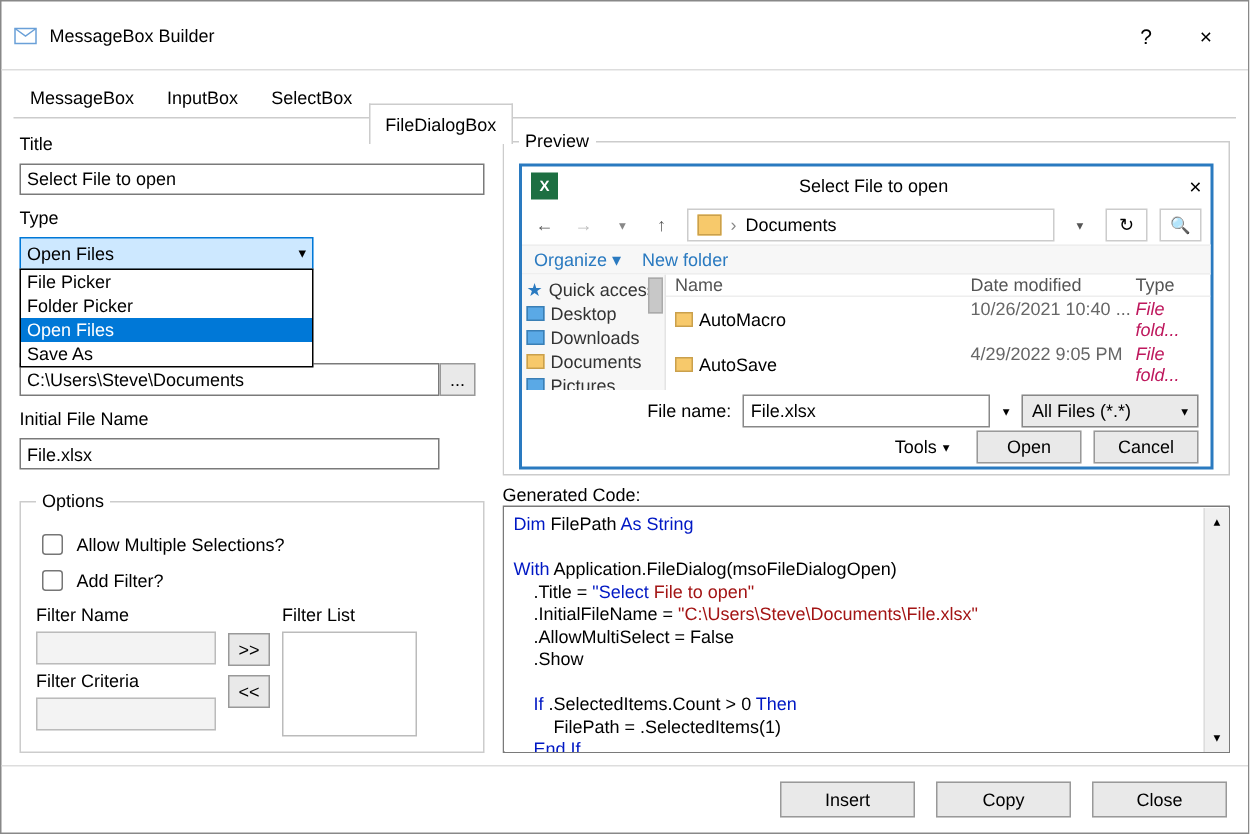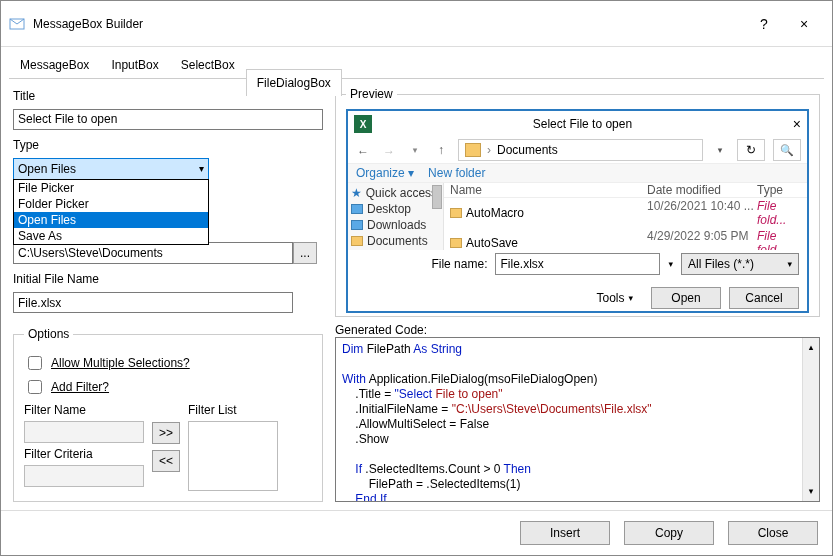--- a/index.html
+++ b/index.html
@@ -20,21 +20,21 @@
 .txt.short { width:280px; display:inline-block; }
 .browse { width:24px; height:22px; border:1px solid #999; background:#e9e9e9; vertical-align:top; }
 .combo-wrap { position:relative; width:196px; }
 .combo { width:196px; height:22px; border:1px solid #0078d7; background:#cde8ff; display:flex; align-items:center; padding:0 4px; justify-content:space-between; }
 .combo .chev { font-size:10px; }
 .dropdown { position:absolute; top:21px; left:0; width:196px; border:1px solid #000; background:#fff; z-index:10; }
 .dropdown div { padding:1px 4px; }
 .dropdown .sel { background:#0078d7; color:#fff; }
 fieldset { border:1px solid #ccc; padding:8px 10px 10px 10px; margin:0; }
 legend { padding:0 4px; }
-.chk { display:flex; align-items:center; gap:6px; margin:4px 0;text-decoration:underline; }
+.chk { display:flex; align-items:center; gap:6px; margin:4px 0; }
 .chk input { width:14px; height:14px; }
 .filters { display:flex; gap:8px; margin-top:6px; }
 .filtercol { display:flex; flex-direction:column; gap:4px; }
 .filtercol input { width:120px; height:22px; border:1px solid #bbb; background:#f3f3f3; padding:2px 4px; }
 .arrowcol { display:flex; flex-direction:column; gap:6px; justify-content:center; }
 .arrowcol button { width:28px; height:22px; border:1px solid #999; background:#e9e9e9; }
 .filterlist { width:90px; height:70px; border:1px solid #bbb; background:#fff; }
 .preview fieldset { height:230px; }
 .dlg { border:2px solid #2a7ac0; background:#fff; height:204px; display:flex; flex-direction:column; }
 .dlg-title { display:flex; align-items:center; padding:4px 6px; }
@@ -56,21 +56,21 @@
 .listpane { flex:1; overflow:hidden; }
 .listhead { display:flex; color:#555; border-bottom:1px solid #eee; }
 .listhead div:nth-child(1){ flex:1; padding-left:6px;}
 .listhead div:nth-child(2){ width:110px;}
 .listhead div:nth-child(3){ width:50px;}
 .listrow { display:flex; padding:1px 0;}
 .listrow .nm { flex:1; padding-left:6px; display:flex; align-items:center; gap:4px;}
 .listrow .dt { width:110px; color:#666;}
 .listrow .tp { width:50px; color:#be185d;font-style:italic;}
 .listrow .fico { width:12px;height:10px;background:#f7c96b;border:1px solid #caa04c; }
-.dlg-foot { padding:3px 8px 2px 8px; display:flex; flex-direction:column; gap:12px; }
+.dlg-foot { padding:3px 8px 2px 8px; display:flex; flex-direction:column; gap:2px; }
 .dlg-foot-row { display:flex; align-items:center; gap:8px; justify-content:flex-end; }
 .dlg-foot-row .fname { width:72px; text-align:right;}
 .dlg-foot-row input.fn { flex:0 0 150px; height:22px; border:1px solid #888; padding:2px 4px;}
 .dlg-foot-row .combo2 { width:118px; height:22px; border:1px solid #888; background:#eaeaea; display:flex; align-items:center; justify-content:space-between; padding:0 6px; font-size:11px;}
 .dlg-foot-row button { width:70px; height:22px; border:1px solid #999; background:#e9e9e9; }
 .dlg-foot-row .tools { display:flex; align-items:center; gap:4px; margin-right:10px;}
 .gencode { flex:1; display:flex; flex-direction:column; min-height:0;}
 .codebox { flex:1; border:1px solid #7a7a7a; background:#fff; padding:4px 6px; font-family:Consolas, monospace; font-size:12px; overflow:auto; position:relative; white-space:pre; line-height:15px;}
 .codebox .kw { color:#0018c4; }
 .codebox .str { color:#a31515; }

